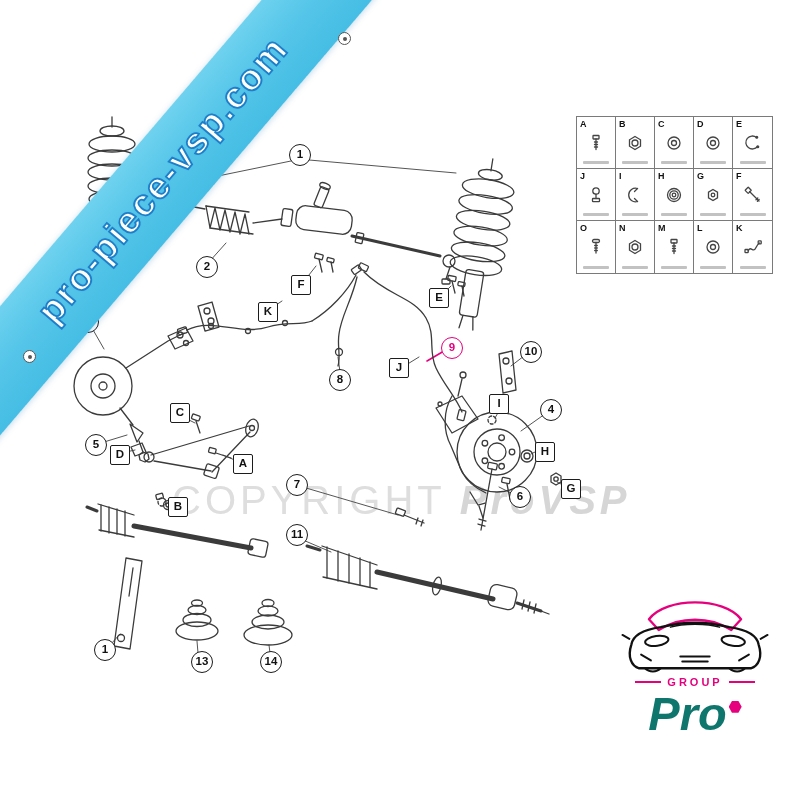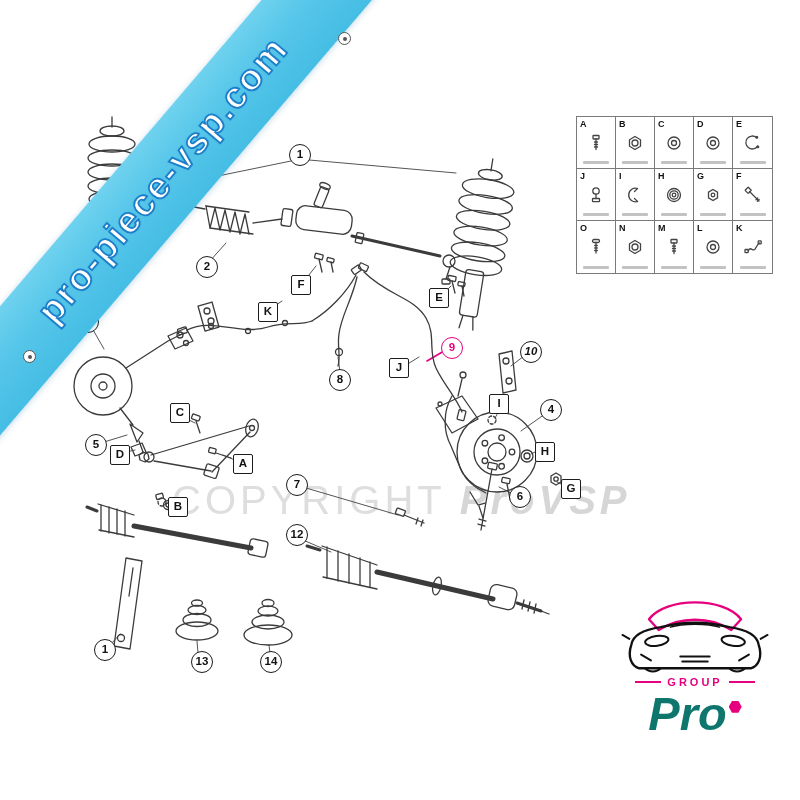--- a/index.html
+++ b/index.html
@@ -332,22 +332,22 @@
   <div class="callout-layer">
       <div class="co-num" style="left: 300px; top: 155px;">1</div>
       <div class="co-num" style="left: 207px; top: 267px;">2</div>
       <div class="co-num" style="left: 88px; top: 322px;">3</div>
       <div class="co-num" style="left: 551px; top: 410px;">4</div>
       <div class="co-num" style="left: 96px; top: 445px;">5</div>
       <div class="co-num" style="left: 520px; top: 497px;">6</div>
       <div class="co-num" style="left: 297px; top: 485px;">7</div>
       <div class="co-num" style="left: 340px; top: 380px;">8</div>
       <div class="co-num hl" style="left: 452px; top: 348px;">9</div>
-      <div class="co-num" style="left: 531px; top: 352px; font-style: italic;">10</div>
-      <div class="co-num" style="left: 297px; top: 535px;">12</div>
+      <div class="co-num" style="left: 531px; top: 352px;">10</div>
+      <div class="co-num" style="left: 297px; top: 535px;">11</div>
       <div class="co-num" style="left: 105px; top: 650px;">1</div>
       <div class="co-num" style="left: 202px; top: 662px;">13</div>
       <div class="co-num" style="left: 271px; top: 662px;">14</div>
       <div class="co-let" style="left: 243px; top: 464px;">A</div>
       <div class="co-let" style="left: 178px; top: 507px;">B</div>
       <div class="co-let" style="left: 180px; top: 413px;">C</div>
       <div class="co-let" style="left: 120px; top: 455px;">D</div>
       <div class="co-let" style="left: 439px; top: 298px;">E</div>
       <div class="co-let" style="left: 301px; top: 285px;">F</div>
       <div class="co-let" style="left: 571px; top: 489px;">G</div>

